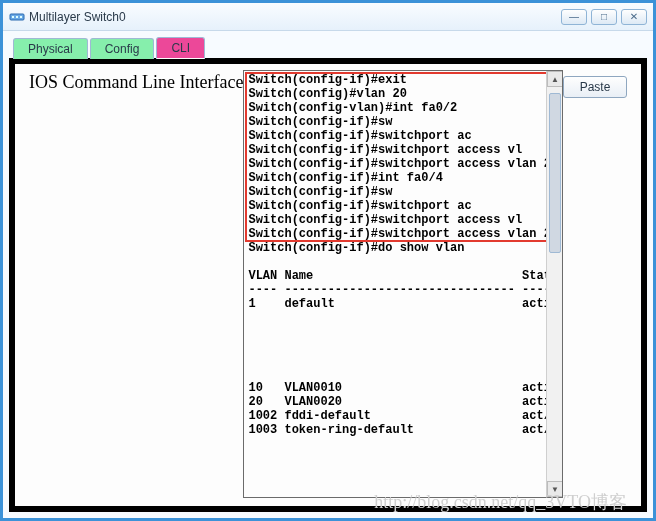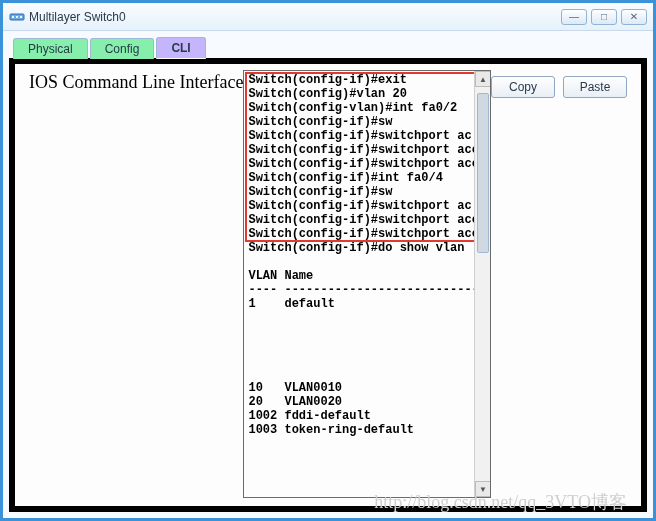--- a/index.html
+++ b/index.html
@@ -19,22 +19,22 @@
             display: flex; align-items: center; justify-content: center;
             font-size: 10px; color: #4a6b8a; cursor: default; }
   .client { flex: 1; display: flex; flex-direction: column;
             background: #f7fbff; padding: 4px 6px 6px 6px; overflow: hidden; }
   .tabs { display: flex; align-items: flex-end; height: 24px;
           margin-left: 4px; }
   .tab { padding: 3px 14px; border: 1px solid #9fb9d4;
          border-bottom: none; margin-right: 2px; background: #86efac;
          border-radius: 3px 3px 0 0; color: #2a3a4a; font-size: 12px;
          position: relative; cursor: default; }
-  .tab.active { background: #c4b5fd; border-bottom: 1px solid #fdfdfd;
-                z-index: 2; font-weight: bold; }
+  .tab.active { background: #ec4899; border-bottom: 1px solid #fdfdfd;
+                z-index: 2; }
   .panel { flex: 1; border: 6px solid #000000; background: #fdfdfd;
            margin-top: -1px; display: flex; 
            padding: 6px 14px 8px 14px; overflow: hidden; }
   .panel h2 { text-align: center; font-weight: normal; font-size: 18px;
               margin: 2px 0 6px 0; font-family: "Times New Roman", serif; }
   .term-wrap { flex: 1; border: 1px solid #6b6b6b; padding: 0;
                position: relative; display: flex; overflow: hidden; }
   .term { flex: 1; padding: 2px 4px; white-space: pre;
           font-family: "Courier New", monospace; font-size: 12px;
           line-height: 14px; overflow: hidden; font-weight: bold; }
@@ -121,20 +121,19 @@
 1003 token-ring-default               act/unsup </div>
         <div class="redbox"></div>
         <div class="scrollbar">
           <div class="scroll-up">▲</div>
           <div class="thumb"></div>
           <div class="scroll-down">▼</div>
         </div>
       </div>
 
       <div class="btnrow">
-        <button class="btn">Copy</button>
         <button class="btn">Paste</button>
       </div>
     </div>
   </div>
 
   <div class="watermark">http://blog.csdn.net/qq_3VTO博客</div>
 </div>
 
 </body></html>

